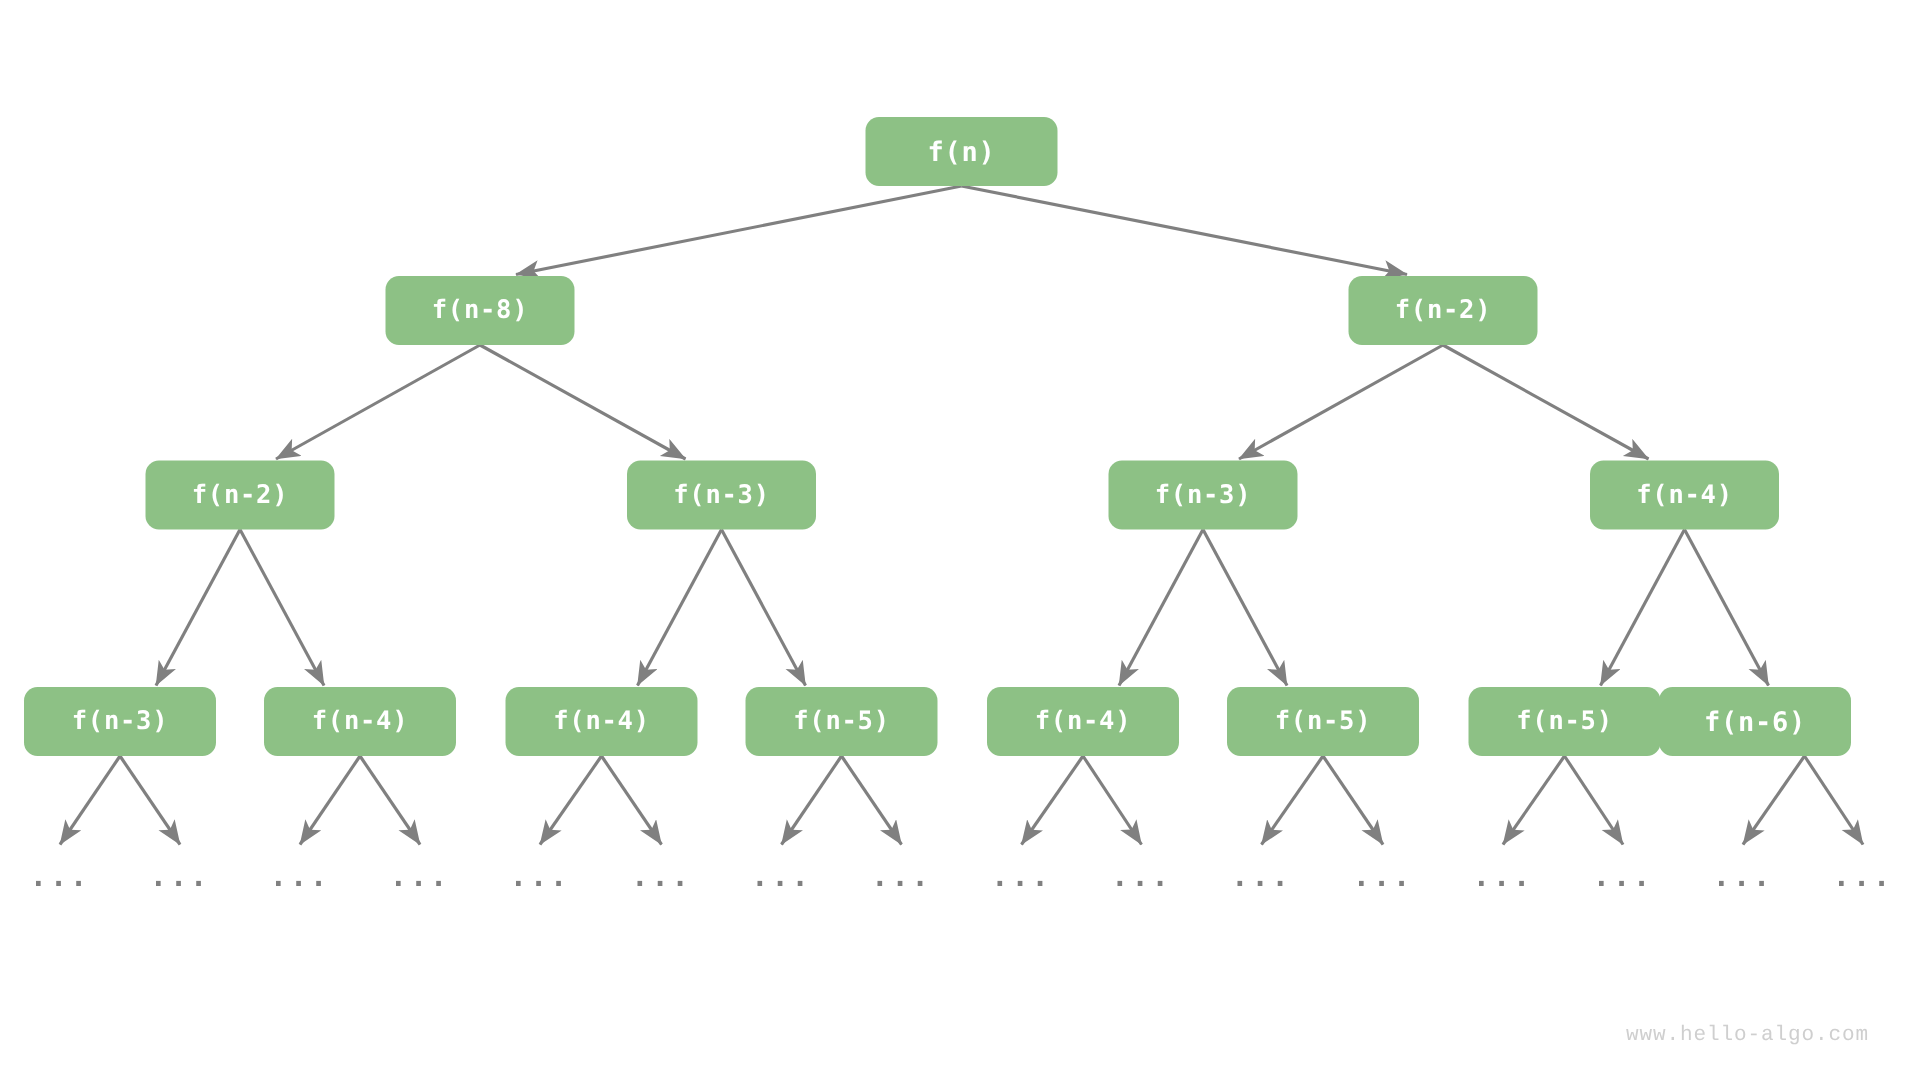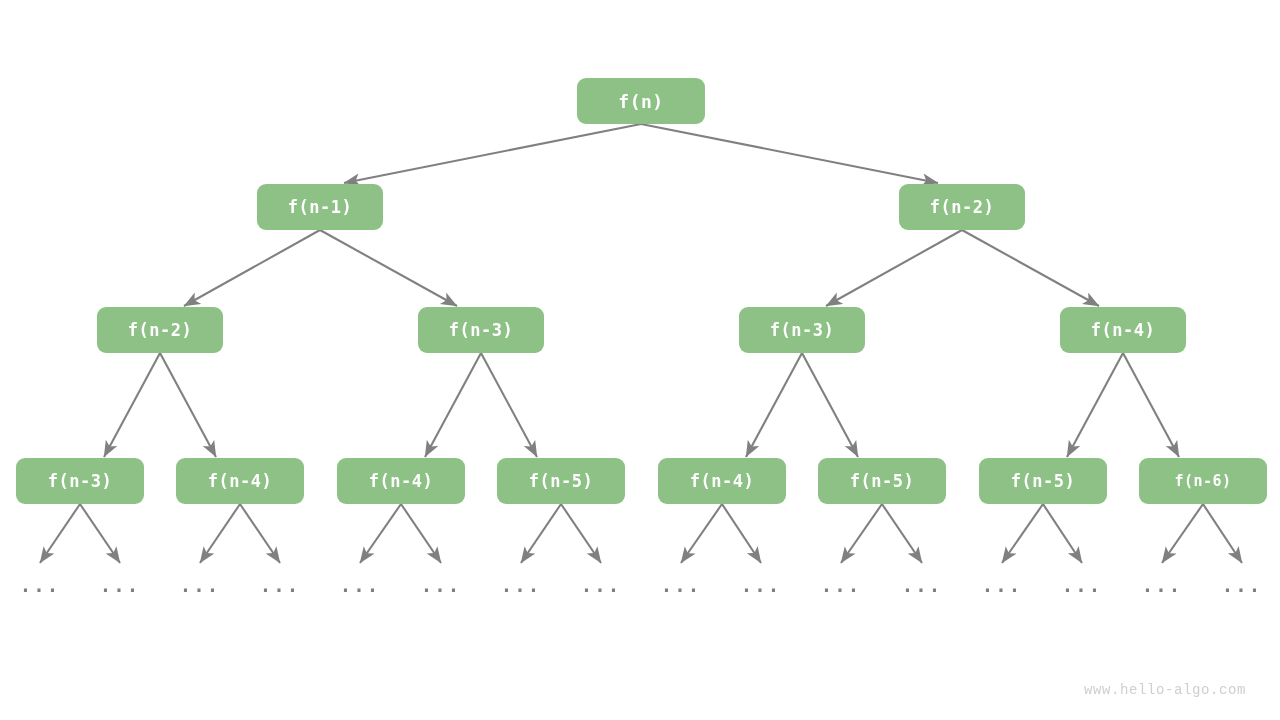--- a/index.html
+++ b/index.html
@@ -104,34 +104,34 @@
         <line x1="882" y1="504" x2="922" y2="563" stroke="#808080" stroke-width="2.1" marker-end="url(#arrowhead)"></line>
         <line x1="1043" y1="504" x2="1002" y2="563" stroke="#808080" stroke-width="2.1" marker-end="url(#arrowhead)"></line>
         <line x1="1043" y1="504" x2="1082" y2="563" stroke="#808080" stroke-width="2.1" marker-end="url(#arrowhead)"></line>
         <line x1="1203" y1="504" x2="1162" y2="563" stroke="#808080" stroke-width="2.1" marker-end="url(#arrowhead)"></line>
         <line x1="1203" y1="504" x2="1242" y2="563" stroke="#808080" stroke-width="2.1" marker-end="url(#arrowhead)"></line>
       </g>
   </svg>
 
   <div id="nodes-group">
       <div class="node" style="left: 577px; top: 78px; width: 128px; height: 46px; background: rgb(141, 193, 133); color: rgb(255, 255, 255); font-size: 18px;">f(n)</div>
-      <div class="node" style="left: 257px; top: 184px; width: 126px; height: 46px; background: rgb(141, 193, 133); color: rgb(255, 255, 255); font-size: 17px;">f(n-1)</div>
+      <div class="node" style="left: 257px; top: 184px; width: 126px; height: 46px; background: rgb(141, 193, 133); color: rgb(255, 255, 255); font-size: 17px;">f(n-8)</div>
       <div class="node" style="left: 899px; top: 184px; width: 126px; height: 46px; background: rgb(141, 193, 133); color: rgb(255, 255, 255); font-size: 17px;">f(n-2)</div>
       <div class="node" style="left: 97px; top: 307px; width: 126px; height: 46px; background: rgb(141, 193, 133); color: rgb(255, 255, 255); font-size: 17px;">f(n-2)</div>
       <div class="node" style="left: 418px; top: 307px; width: 126px; height: 46px; background: rgb(141, 193, 133); color: rgb(255, 255, 255); font-size: 17px;">f(n-3)</div>
       <div class="node" style="left: 739px; top: 307px; width: 126px; height: 46px; background: rgb(141, 193, 133); color: rgb(255, 255, 255); font-size: 17px;">f(n-3)</div>
       <div class="node" style="left: 1060px; top: 307px; width: 126px; height: 46px; background: rgb(141, 193, 133); color: rgb(255, 255, 255); font-size: 17px;">f(n-4)</div>
       <div class="node" style="left: 16px; top: 458px; width: 128px; height: 46px; background: rgb(141, 193, 133); color: rgb(255, 255, 255); font-size: 17px;">f(n-3)</div>
       <div class="node" style="left: 176px; top: 458px; width: 128px; height: 46px; background: rgb(141, 193, 133); color: rgb(255, 255, 255); font-size: 17px;">f(n-4)</div>
       <div class="node" style="left: 337px; top: 458px; width: 128px; height: 46px; background: rgb(141, 193, 133); color: rgb(255, 255, 255); font-size: 17px;">f(n-4)</div>
       <div class="node" style="left: 497px; top: 458px; width: 128px; height: 46px; background: rgb(141, 193, 133); color: rgb(255, 255, 255); font-size: 17px;">f(n-5)</div>
       <div class="node" style="left: 658px; top: 458px; width: 128px; height: 46px; background: rgb(141, 193, 133); color: rgb(255, 255, 255); font-size: 17px;">f(n-4)</div>
       <div class="node" style="left: 818px; top: 458px; width: 128px; height: 46px; background: rgb(141, 193, 133); color: rgb(255, 255, 255); font-size: 17px;">f(n-5)</div>
       <div class="node" style="left: 979px; top: 458px; width: 128px; height: 46px; background: rgb(141, 193, 133); color: rgb(255, 255, 255); font-size: 17px;">f(n-5)</div>
-      <div class="node" style="left: 1139px; top: 458px; width: 128px; height: 46px; background: rgb(141, 193, 133); color: rgb(255, 255, 255); font-size: 15px; text-align: right;">f(n-6)</div>
+      <div class="node" style="left: 1106px; top: 458px; width: 128px; height: 46px; background: rgb(141, 193, 133); color: rgb(255, 255, 255); font-size: 18px; text-align: right;">f(n-6)</div>
     </div>
   <div id="ellipses-group">
       <div class="ellipsis" style="left: 40px; top: 585px; color: rgb(128, 128, 128);">...</div>
       <div class="ellipsis" style="left: 120px; top: 585px; color: rgb(128, 128, 128);">...</div>
       <div class="ellipsis" style="left: 200px; top: 585px; color: rgb(128, 128, 128);">...</div>
       <div class="ellipsis" style="left: 280px; top: 585px; color: rgb(128, 128, 128);">...</div>
       <div class="ellipsis" style="left: 360px; top: 585px; color: rgb(128, 128, 128);">...</div>
       <div class="ellipsis" style="left: 441px; top: 585px; color: rgb(128, 128, 128);">...</div>
       <div class="ellipsis" style="left: 521px; top: 585px; color: rgb(128, 128, 128);">...</div>
       <div class="ellipsis" style="left: 601px; top: 585px; color: rgb(128, 128, 128);">...</div>

